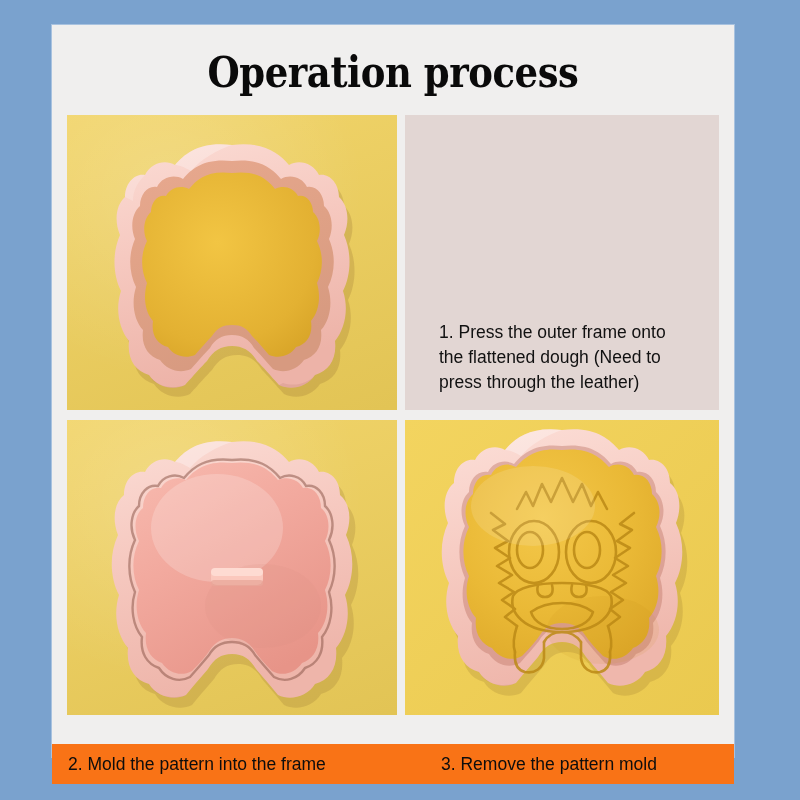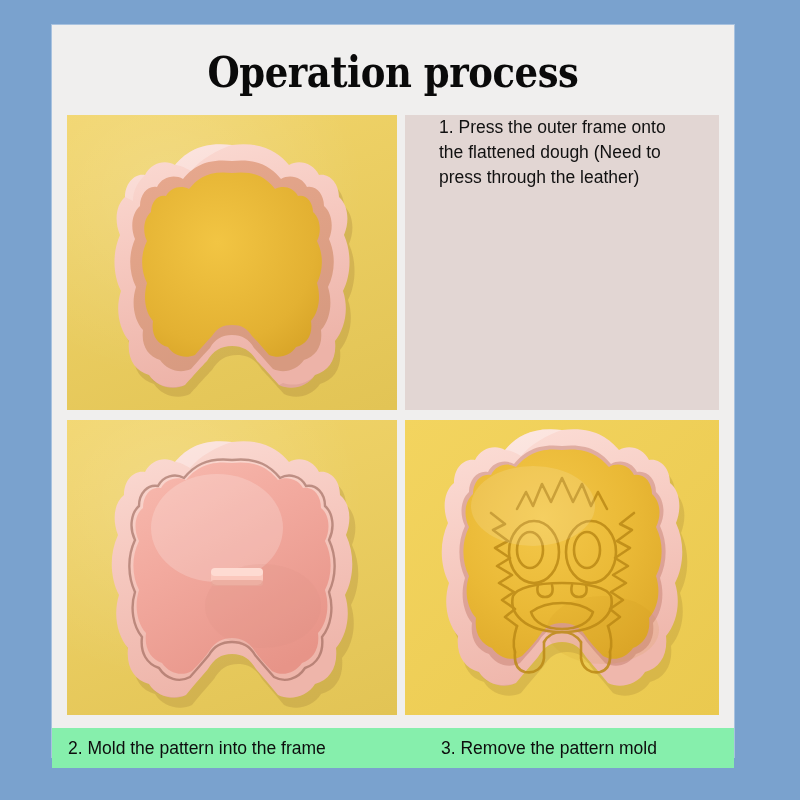--- a/index.html
+++ b/index.html
@@ -75,22 +75,22 @@
       radial-gradient(ellipse at 30% 25%, rgba(255,255,255,0.18), rgba(255,255,255,0) 60%),
       linear-gradient(160deg, rgba(255,255,255,0.10), rgba(0,0,0,0.06));
     pointer-events: none;
   }
 
   .text-panel {
     width: 100%;
     height: 100%;
     background: #e2d6d3;
     display: flex;
-    align-items: flex-start;
-    padding: 0 30px 0 34px;
+    align-items: flex-end;
+    padding: 0 30px 15px 34px;
   }
   .text-panel p {
     font-size: 17.5px;
     line-height: 1.42;
     color: #111111;
     font-family: "Liberation Sans", sans-serif;
   }
 
   
   .mold-svg {
@@ -99,24 +99,24 @@
     width: 100%;
     height: 100%;
     display: block;
     z-index: 1;
   }
 
   
   #caption-band {
     position: absolute;
     left: 0;
-    top: 703px;
+    top: 719px;
     width: 100%;
     height: 40px;
-    background: #86efac;
+    background: #f97316;
     display: flex;
     align-items: center;
   }
   .caption {
     font-size: 17.5px;
     color: #0d0d0d;
     white-space: nowrap;
   }
   #caption-2 { position: absolute; left: 16px; }
   #caption-3 { position: absolute; left: 389px; text-align: right; }

